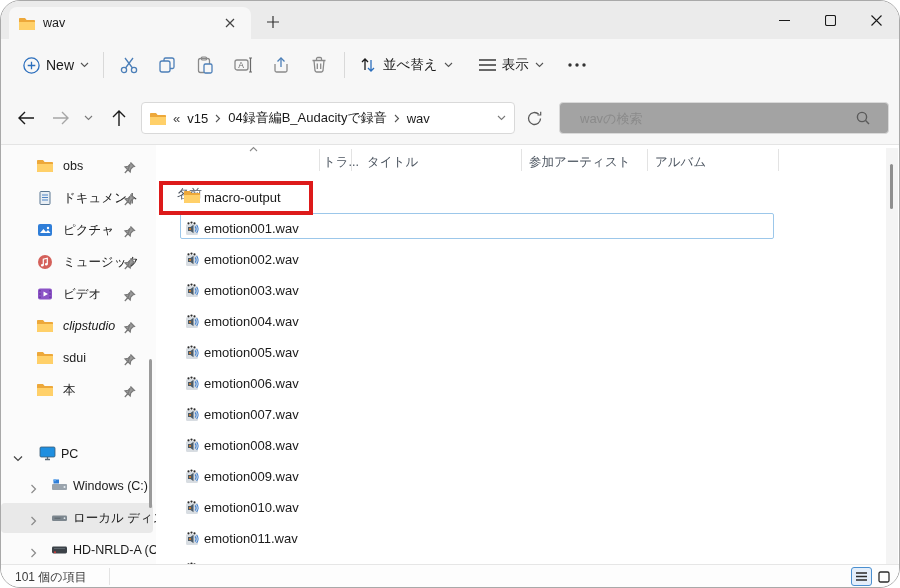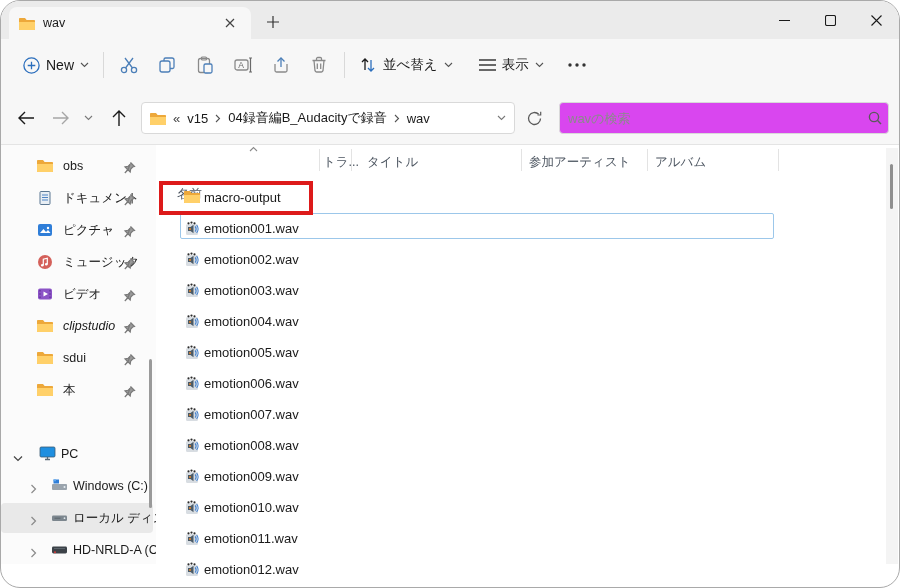--- a/index.html
+++ b/index.html
@@ -20,21 +20,21 @@
   .tb-divider{width:1px;height:26px;background:#d9d9d9;margin:0 6px;}
   .tb-label{font-size:13.5px;color:#1a1a1a;}
   .chev{display:inline-block;}
   
   .navbar{position:absolute;top:90px;left:0;right:0;height:54px;background:#f7f7f7;border-bottom:1px solid #e4e4e4;}
   .nav-btn{position:absolute;top:12px;width:30px;height:30px;display:flex;align-items:center;justify-content:center;font-size:17px;color:#1a1a1a;border-radius:4px;}
   .addressbar{position:absolute;left:140px;top:11px;width:374px;height:32px;background:#fff;border:1px solid #d9d9d9;border-radius:4px;display:flex;align-items:center;padding:0 8px;gap:7px;font-size:13px;color:#1a1a1a;}
   .crumb-sep{color:#555;font-size:11px;}
   .addr-chev{margin-left:auto;}
   .refresh-btn{position:absolute;left:518px;top:12px;width:30px;height:30px;display:flex;align-items:center;justify-content:center;}
-  .searchbox{position:absolute;left:558px;top:11px;width:330px;height:32px;background:#d946ef;border:1px solid #d9d9d9;border-radius:4px;display:flex;align-items:center;padding:0 6px;}
+  .searchbox{position:absolute;left:558px;top:11px;width:330px;height:32px;background:#a3a3a3;border:1px solid #d9d9d9;border-radius:4px;display:flex;align-items:center;padding:0 18px;}
   .searchbox input{border:none;outline:none;flex:1;font-size:13px;color:#1a1a1a;background:transparent;}
   .searchbox input::placeholder{color:#8a8a8a;}
   
   .sidebar{position:absolute;left:0;top:144px;width:155px;bottom:23px;background:#fbfbfb;overflow:hidden;}
   .sb-item{position:absolute;left:0;width:152px;height:30px;display:flex;align-items:center;border-radius:4px;text-align:right;}
   .sb-item .icon{position:absolute;left:36px;width:16px;height:16px;}
   .sb-item .lbl{position:absolute;left:62px;font-size:12.5px;color:#1a1a1a;white-space:nowrap;}
   .sb-item .pin{position:absolute;left:122px;width:13px;height:13px;}
   .tree-item .chevbox{position:absolute;width:12px;height:12px;}
   .sb-sel{background:#e9e9e9;}
@@ -550,14 +550,28 @@
           <span class="fname">emotion012.wav</span>
         </div>
       </div>
     <div class="vscroll-track">
       <div class="vscroll-thumb"></div>
     </div>
   </div>
 
   <div class="annotation"></div>
 
+  <div class="statusbar">
+    <span class="status-count">101 個の項目</span>
+    <div class="status-div"></div>
+    <div class="view-btn view-details">
+      <svg width="11" height="9" viewBox="0 0 11 9">
+          <path d="M0 1h11M0 4.5h11M0 8h11" stroke="#2a2a2a" stroke-width="1.3"></path>
+        </svg>
+    </div>
+    <div class="view-btn view-thumbs">
+      <svg width="12" height="12" viewBox="0 0 12 12">
+          <rect x="1" y="1" width="10" height="10" rx="1.5" stroke="#2a2a2a" stroke-width="1.3" fill="none"></rect>
+        </svg>
+    </div>
+  </div>
 
 </div>
 
 </body></html>

